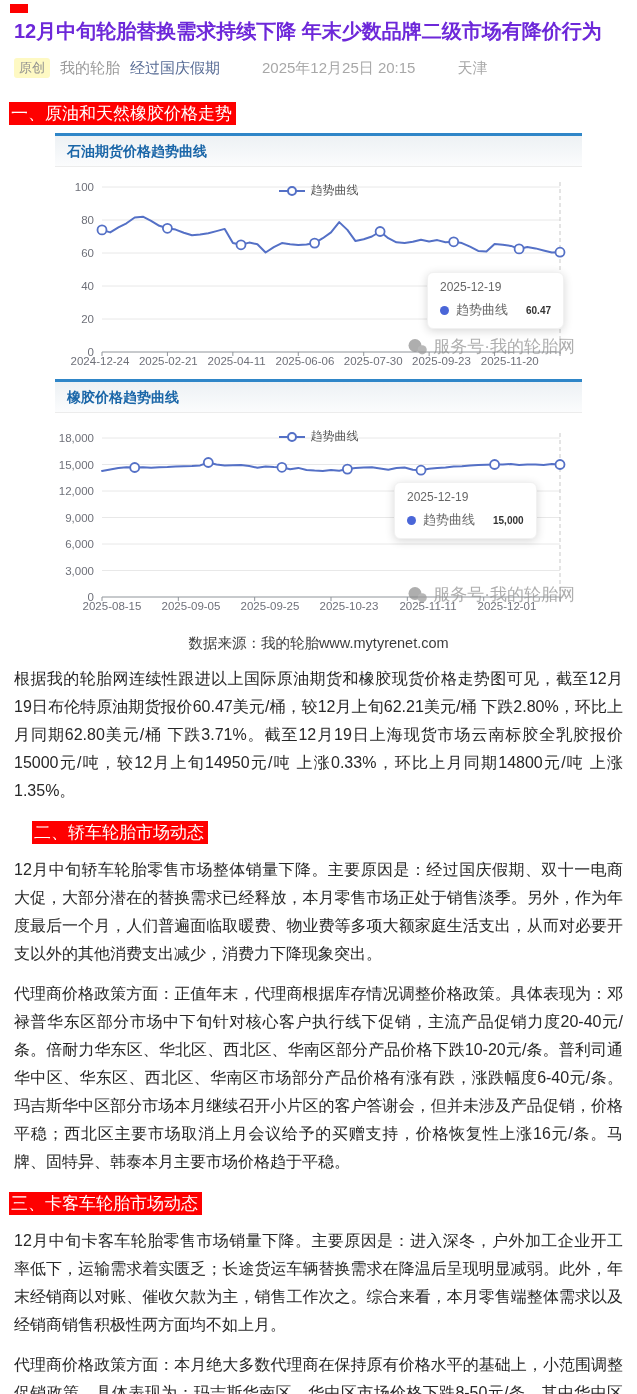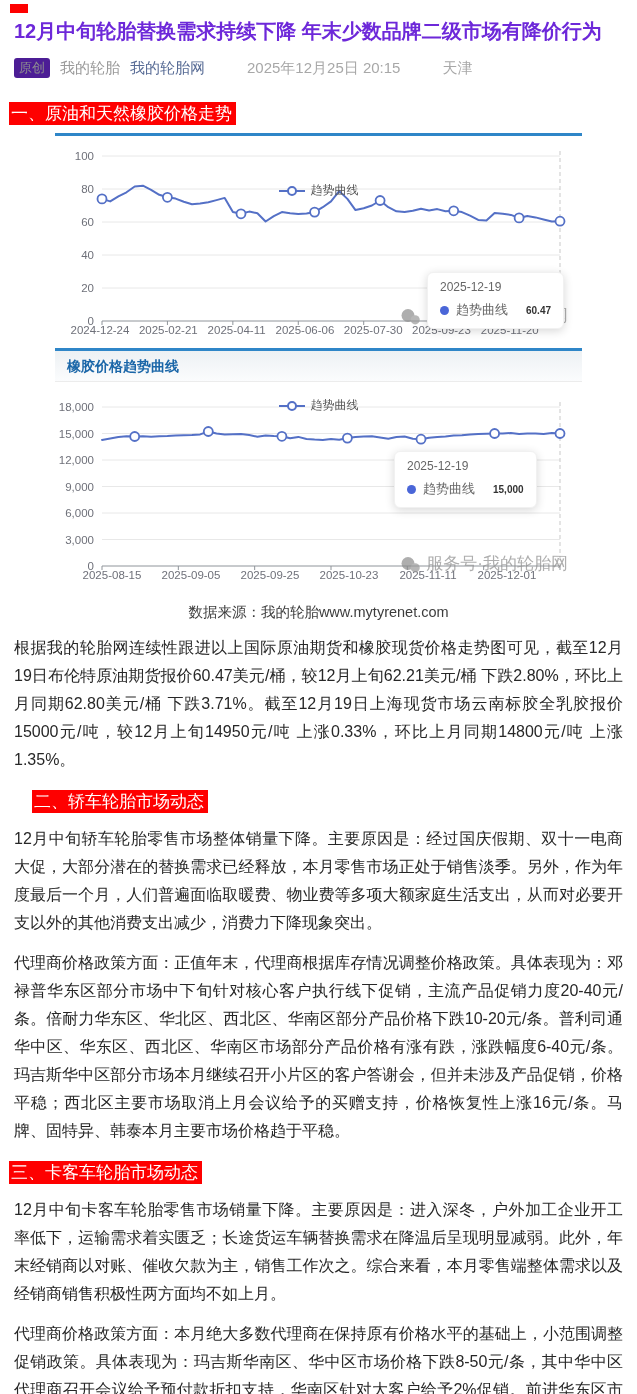--- a/index.html
+++ b/index.html
@@ -6,21 +6,21 @@
   body{
     width:637px;
     background:#ffffff;
     font-family:"Liberation Sans","DejaVu Sans",sans-serif;
     color:#262626;
     position:relative;
   }
   .corner-mark{position:absolute;left:10px;top:4px;width:18px;height:9px;background:#fe0000;}
   h1.title{margin:16px 14px 0;font-size:20px;line-height:30px;font-weight:700;color:#6d28d9;}
   .byline{margin:12px 14px 0;font-size:15px;color:#9e9e9e;display:flex;align-items:center;gap:10px;}
-  .badge{background:#4c1d95;color:#8f8f8f;font-size:13px;padding:1px 5px;border-radius:3px;}
+  .badge{background:#fef9c3;color:#8f8f8f;font-size:13px;padding:1px 5px;border-radius:3px;}
   .author{color:#9a9a9a;}
   .account{color:#576b95;cursor:pointer;}
   .pubdate,.publoc{color:#a8a8a8;margin-left:32px;}
   .sec-h-wrap{margin:24px 0 0 9px;}
   .sec-h{display:inline-block;background:#fe0000;color:#ffffff;font-weight:400;font-size:17px;line-height:23px;padding:0 4px 0 2px;}
   .para{margin:12px 14px 0;font-size:16px;line-height:28px;text-align:justify;color:#272727;}
   .lead{font-weight:400;}
   
   .chart-panel{width:527px;margin:8px auto 0;border-top:3px solid #2f86c8;background:#fff;position:relative;}
   .chart-header{height:30px;line-height:30px;padding-left:12px;font-size:14px;font-weight:700;color:#1a66a8;
@@ -30,43 +30,44 @@
   .legend-line{display:inline-block;width:26px;height:2px;background:#5470c6;position:relative;vertical-align:middle;margin-right:6px;}
   .legend-line i{position:absolute;left:8px;top:-4px;width:6px;height:6px;border:2px solid #5470c6;border-radius:50%;background:#fff;display:block;}
   .tooltip{position:absolute;background:#fff;border:1px solid #f1f1f1;border-radius:6px;
     box-shadow:0 2px 10px rgba(0,0,0,.16);padding:7px 12px 9px;z-index:3;white-space:nowrap;}
   .tt1{left:372px;top:136px;}
   .tt2{left:339px;top:100px;}
   .tt-date{color:#666;font-size:12px;margin-bottom:7px;}
   .tt-row{display:flex;align-items:center;font-size:13px;color:#666;}
   .tt-dot{width:9px;height:9px;border-radius:50%;background:#4a66d8;margin-right:7px;flex:none;}
   .tt-val{font-weight:700;color:#333;margin-left:18px;font-size:10px;}
-  .watermark{position:absolute;right:14px;display:flex;align-items:flex-end;gap:5px;color:#8c8c8c;opacity:.7;font-size:17px;z-index:2;}
+  .watermark{position:absolute;right:7px;display:flex;align-items:center;gap:5px;color:#8c8c8c;opacity:.7;font-size:17px;z-index:2;}
   .wm1{bottom:15px;}
   .wm2{bottom:18px;}
   .caption{text-align:center;font-size:14.5px;color:#3c3c3c;margin:10px 0 4px;}
 </style>
 </head>
 <body>
 
 <div class="corner-mark"></div>
 
 <h1 class="title">12月中旬轮胎替换需求持续下降 年末少数品牌二级市场有降价行为</h1>
 
 <div class="byline">
   <span class="badge">原创</span>
   <span class="author">我的轮胎</span>
-  <span class="account">我的轮胎网</span>
+  <span class="account">经过国庆假期</span>
   <span class="pubdate">2025年12月25日 20:15</span>
   <span class="publoc">天津</span>
 </div>
 
 <div class="sec-h-wrap"><span class="sec-h">一、原油和天然橡胶价格走势</span></div>
 
 <div class="chart-panel" style="margin-top:8px;">
+  <div class="chart-header">石油期货价格趋势曲线</div>
   <div class="legend">
     <span class="legend-line"><i></i></span><span>趋势曲线</span>
   </div>
   <svg class="plot" id="plot1" width="527" height="206" viewBox="0 0 527 206">
       <text x="39" y="189" text-anchor="end" fill="#6e7079" font-size="11.5">0</text>
       <line x1="47" y1="152" x2="505" y2="152" stroke="#e8e8e8"></line>
       <text x="39" y="156" text-anchor="end" fill="#6e7079" font-size="11.5">20</text>
       <line x1="47" y1="119" x2="505" y2="119" stroke="#e8e8e8"></line>
       <text x="39" y="123" text-anchor="end" fill="#6e7079" font-size="11.5">40</text>
       <line x1="47" y1="86" x2="505" y2="86" stroke="#e8e8e8"></line>

